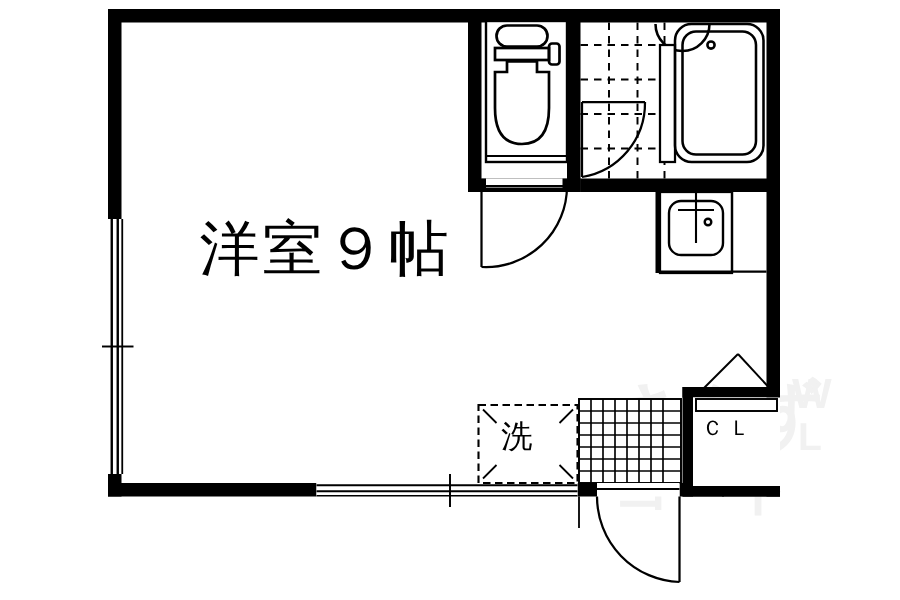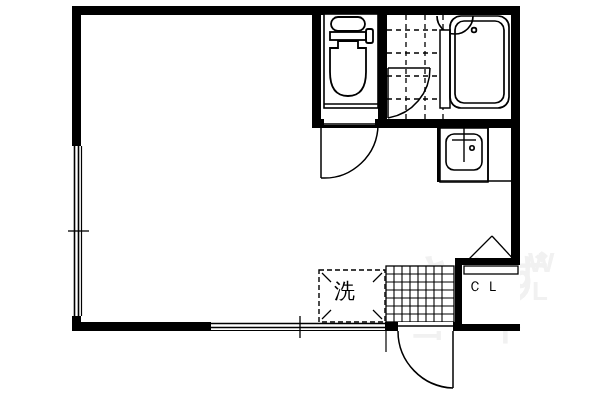--- a/index.html
+++ b/index.html
@@ -224,18 +224,19 @@
         <line x1="492" y1="236" x2="516" y2="262"></line>
       </g>
 
       <line x1="482" y1="324" x2="482" y2="331" stroke="#000000" stroke-width="1.3"></line>
     </g>
 
     <line x1="386" y1="331" x2="386" y2="352" stroke="#000000" stroke-width="1.2"></line>
 
   </svg>
 
+  <div class="room-label" id="main-room-label">洋室９帖</div>
 
   <div class="room-label" id="washer-label">洗</div>
 
   <div class="room-label" id="closet-label">ＣＬ</div>
 
 </div>
 
 </body></html>

